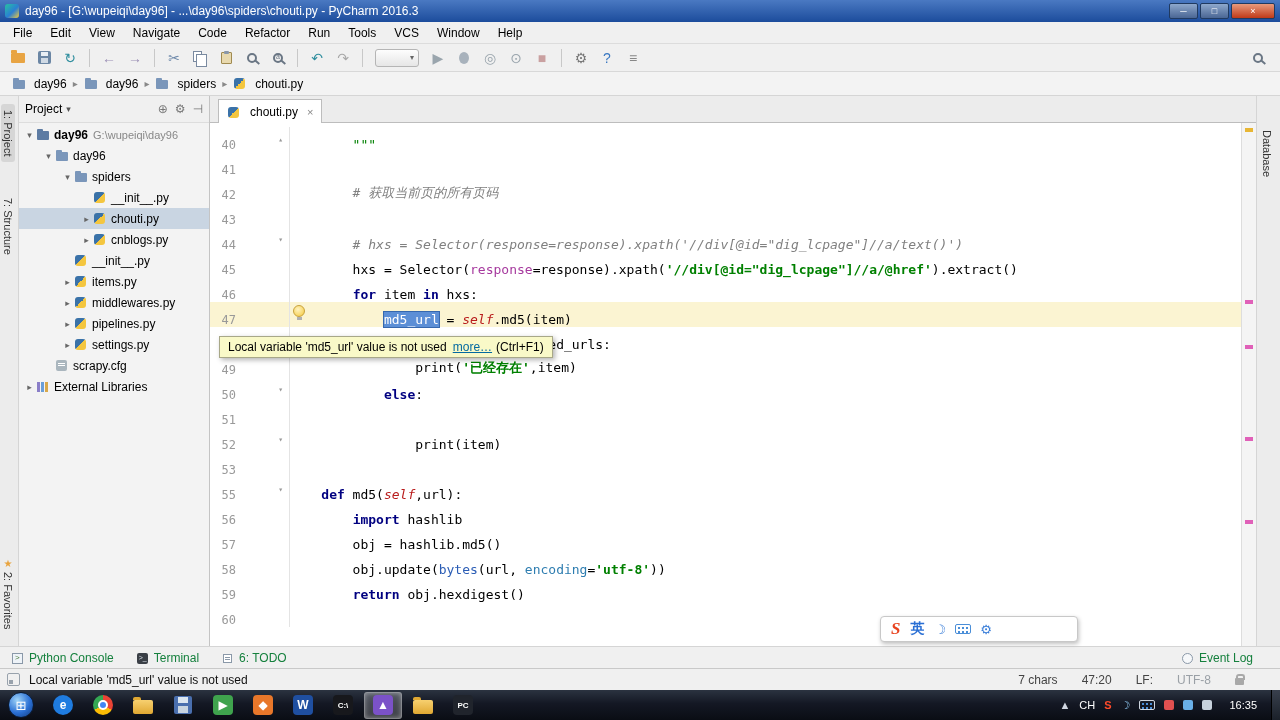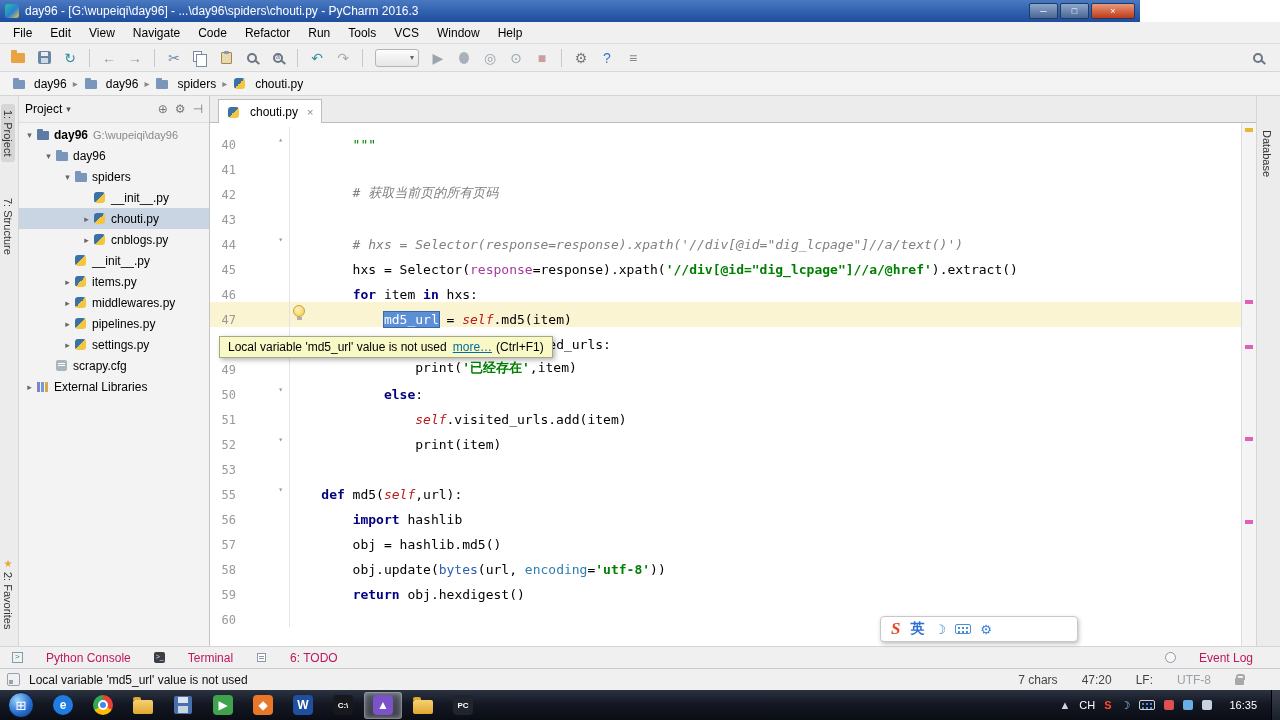--- a/index.html
+++ b/index.html
@@ -1,19 +1,19 @@
 <!DOCTYPE html>
 <html><head>
 <meta charset="utf-8">
 <style>
 *{margin:0;padding:0;box-sizing:border-box}
 html,body{width:1280px;height:720px}
 body{font-family:"Liberation Sans","DejaVu Sans",sans-serif;font-size:12px;background:#fff;position:relative;overflow:hidden;color:#000}
 
-#titlebar{position:absolute;left:0;top:0;width:1140px;height:22px;background:linear-gradient(#4a79c2,#1c4c9c);display:flex;align-items:center;padding:0 5px;color:#fff;z-index:20}
+#titlebar{position:absolute;left:0;top:0;width:1280px;height:22px;background:linear-gradient(#4a79c2,#1c4c9c);display:flex;align-items:center;padding:0 5px;color:#fff;z-index:20}
 #title-icon{width:14px;height:14px;border-radius:3px;background:linear-gradient(135deg,#27c2a0 0%,#2a7fd4 55%,#f0c93c 100%);margin-right:6px;flex:none}
 #window-title{font-size:12px;white-space:nowrap}
 #win-controls{margin-left:auto;display:flex;gap:2px;flex:none}
 .winbtn{width:29px;height:16px;display:flex;align-items:center;justify-content:center;font-size:9px;line-height:1;color:#fff;background:linear-gradient(#8ea8cc,#4a6694);border:1px solid #203a60;border-radius:2px}
 .winbtn.close{background:linear-gradient(#e89a7c,#c03a18);width:44px}
 
 #menubar{position:absolute;left:0;top:22px;width:1280px;height:22px;background:#f0f0f0;display:flex;align-items:center;border-bottom:1px solid #dcdcdc;padding-left:4px}
 .menu-item{padding:3px 9px;color:#000}
 
 #toolbar{position:absolute;left:0;top:44px;width:1280px;height:28px;background:#f0f0f0;display:flex;align-items:center;padding:0 10px 0 6px;border-bottom:1px solid #d8d8d8}
@@ -103,21 +103,21 @@
 .smark{position:absolute;left:3px;width:8px;height:4px;background:#e060b8;display:block}
 
 #ime-bar{position:absolute;left:880px;top:616px;width:198px;height:26px;background:#fff;border:1px solid #c8c8c8;border-radius:4px;box-shadow:1px 2px 4px rgba(0,0,0,.25);display:flex;align-items:center;gap:10px;padding:0 10px;z-index:8}
 #ime-logo{color:#e8431f;font-weight:bold;font-size:17px;font-style:italic;font-family:"Liberation Serif",serif}
 #ime-lang{color:#2a6fd4;font-weight:bold;font-size:14px}
 .ime-glyph{color:#3a7ed8;font-size:13px}
 .kb{width:16px;height:10px;border:1px solid #4a8ed8;border-radius:2px;position:relative;display:inline-block}
 .kb::after{content:"";position:absolute;left:2px;top:2px;width:2px;height:2px;background:#4a8ed8;box-shadow:4px 0 0 #4a8ed8,8px 0 0 #4a8ed8,0 4px 0 #4a8ed8,4px 4px 0 #4a8ed8,8px 4px 0 #4a8ed8}
 
 #bottombar{position:absolute;left:0;top:646px;width:1280px;height:22px;background:#f0f0f0;border-top:1px solid #d5d5d5;display:flex;align-items:center}
-.btw{display:flex;align-items:flex-start;gap:22px;padding:0 11px;color:#be185d}
+.btw{display:flex;align-items:flex-end;gap:5px;padding:0 11px;color:#15803d}
 #bb-right{margin-left:auto;display:flex;align-items:center;margin-right:16px}
 .bico{width:13px;height:13px;display:inline-block;position:relative}
 .bico-console::before{content:"";position:absolute;inset:1px;border:1px solid #8a98a8;background:#eef3f8}
 .bico-console::after{content:">";position:absolute;left:4px;top:1px;font-size:8px;color:#4a7a3a}
 .bico-terminal::before{content:"";position:absolute;inset:1px;background:#3a3f46;border-radius:2px}
 .bico-terminal::after{content:">_";position:absolute;left:3px;top:2px;font-size:7px;color:#d8e0e8}
 .bico-todo::before{content:"";position:absolute;inset:2px;border:1px solid #8a98a8;background:#fff}
 .bico-todo::after{content:"";position:absolute;left:4px;top:5px;width:5px;height:1px;background:#8a98a8;box-shadow:0 2px 0 #8a98a8}
 .bico-eventlog::before{content:"";position:absolute;inset:1px;border:1px solid #8a98a8;border-radius:50%;background:#f6f8fa}
 
@@ -402,21 +402,20 @@
         <span class="lcode"><span class="c-pln">                print(</span><span class="c-str">'已经存在'</span><span class="c-pln">,item)</span></span>
       </div>
       <div class="erow">
         <span class="lnum">50</span>
         <span class="lfold">▾</span>
         <span class="lcode"><span class="c-pln">            </span><span class="c-kw">else</span><span class="c-pln">:</span></span>
       </div>
       <div class="erow">
         <span class="lnum">51</span>
         <span class="lfold"></span>
-        <span class="lcode"><span class="c-pln">                </span><span class="c-slf">self</span><span class="c-pln">.visited_urls.add(item)</span></span>
       </div>
       <div class="erow">
         <span class="lnum">52</span>
         <span class="lfold">▾</span>
         <span class="lcode"><span class="c-pln">                print(item)</span></span>
       </div>
       <div class="erow">
         <span class="lnum">53</span>
         <span class="lfold"></span>
         <span class="lcode"></span>

